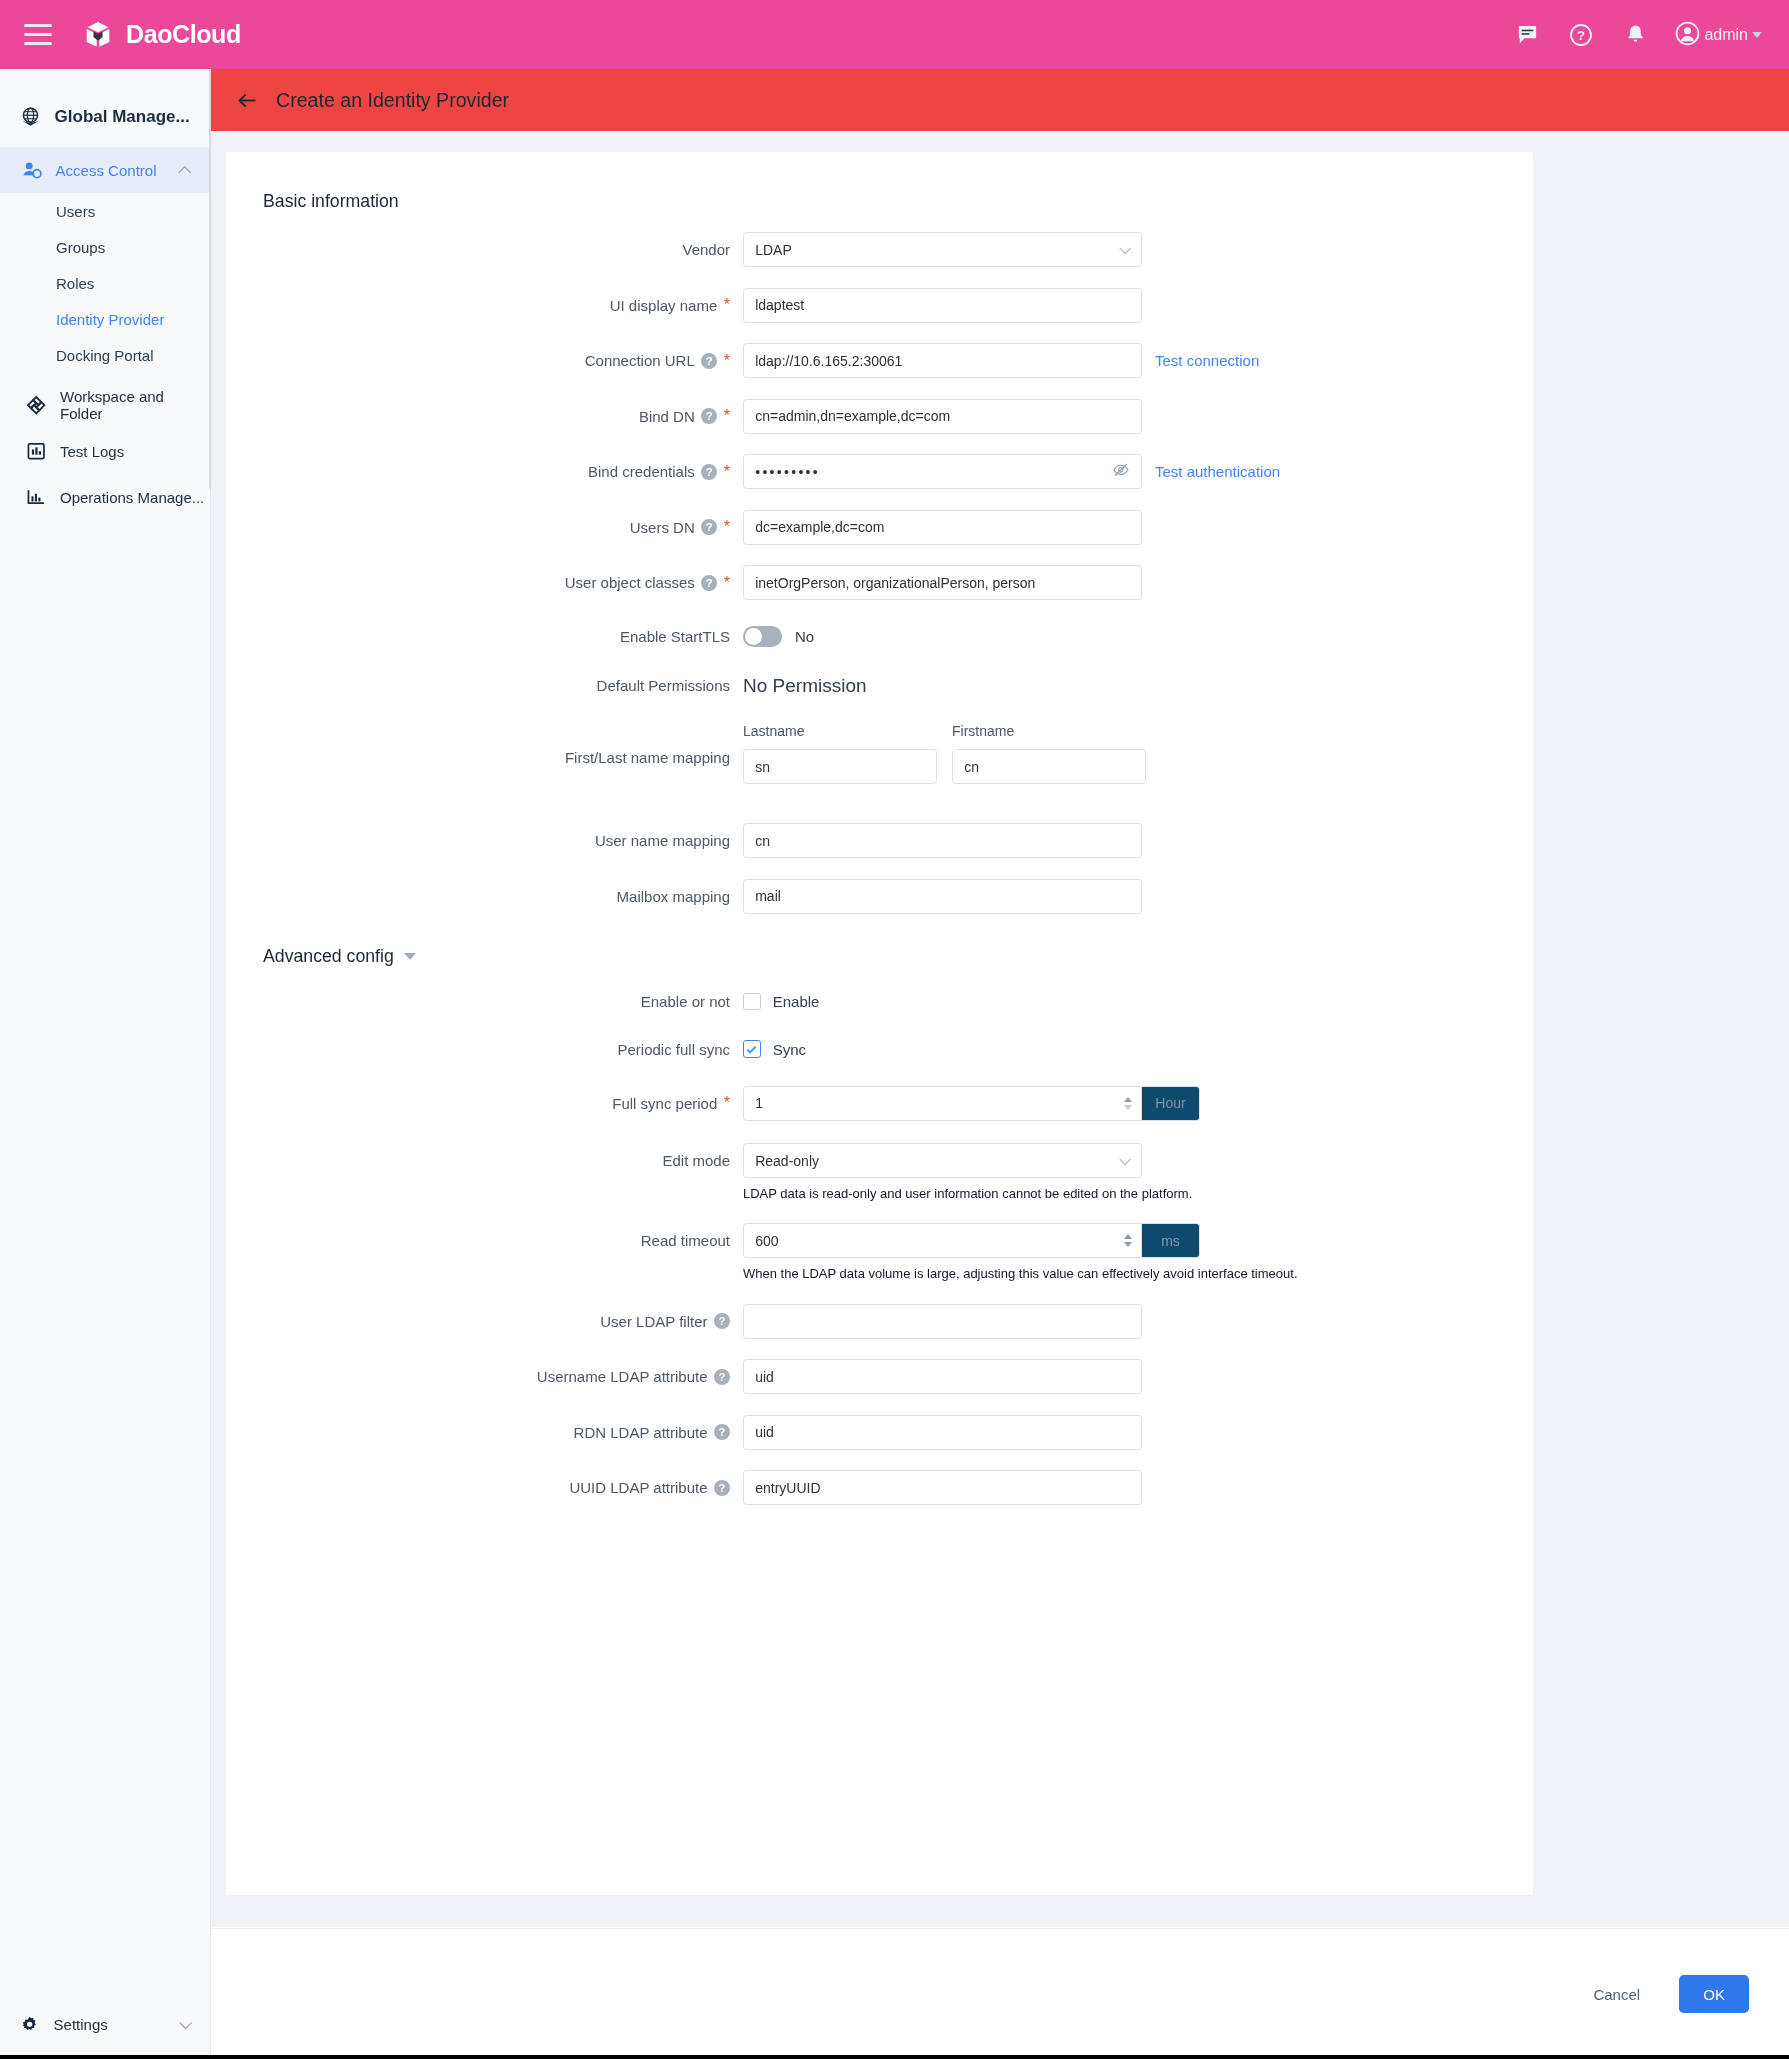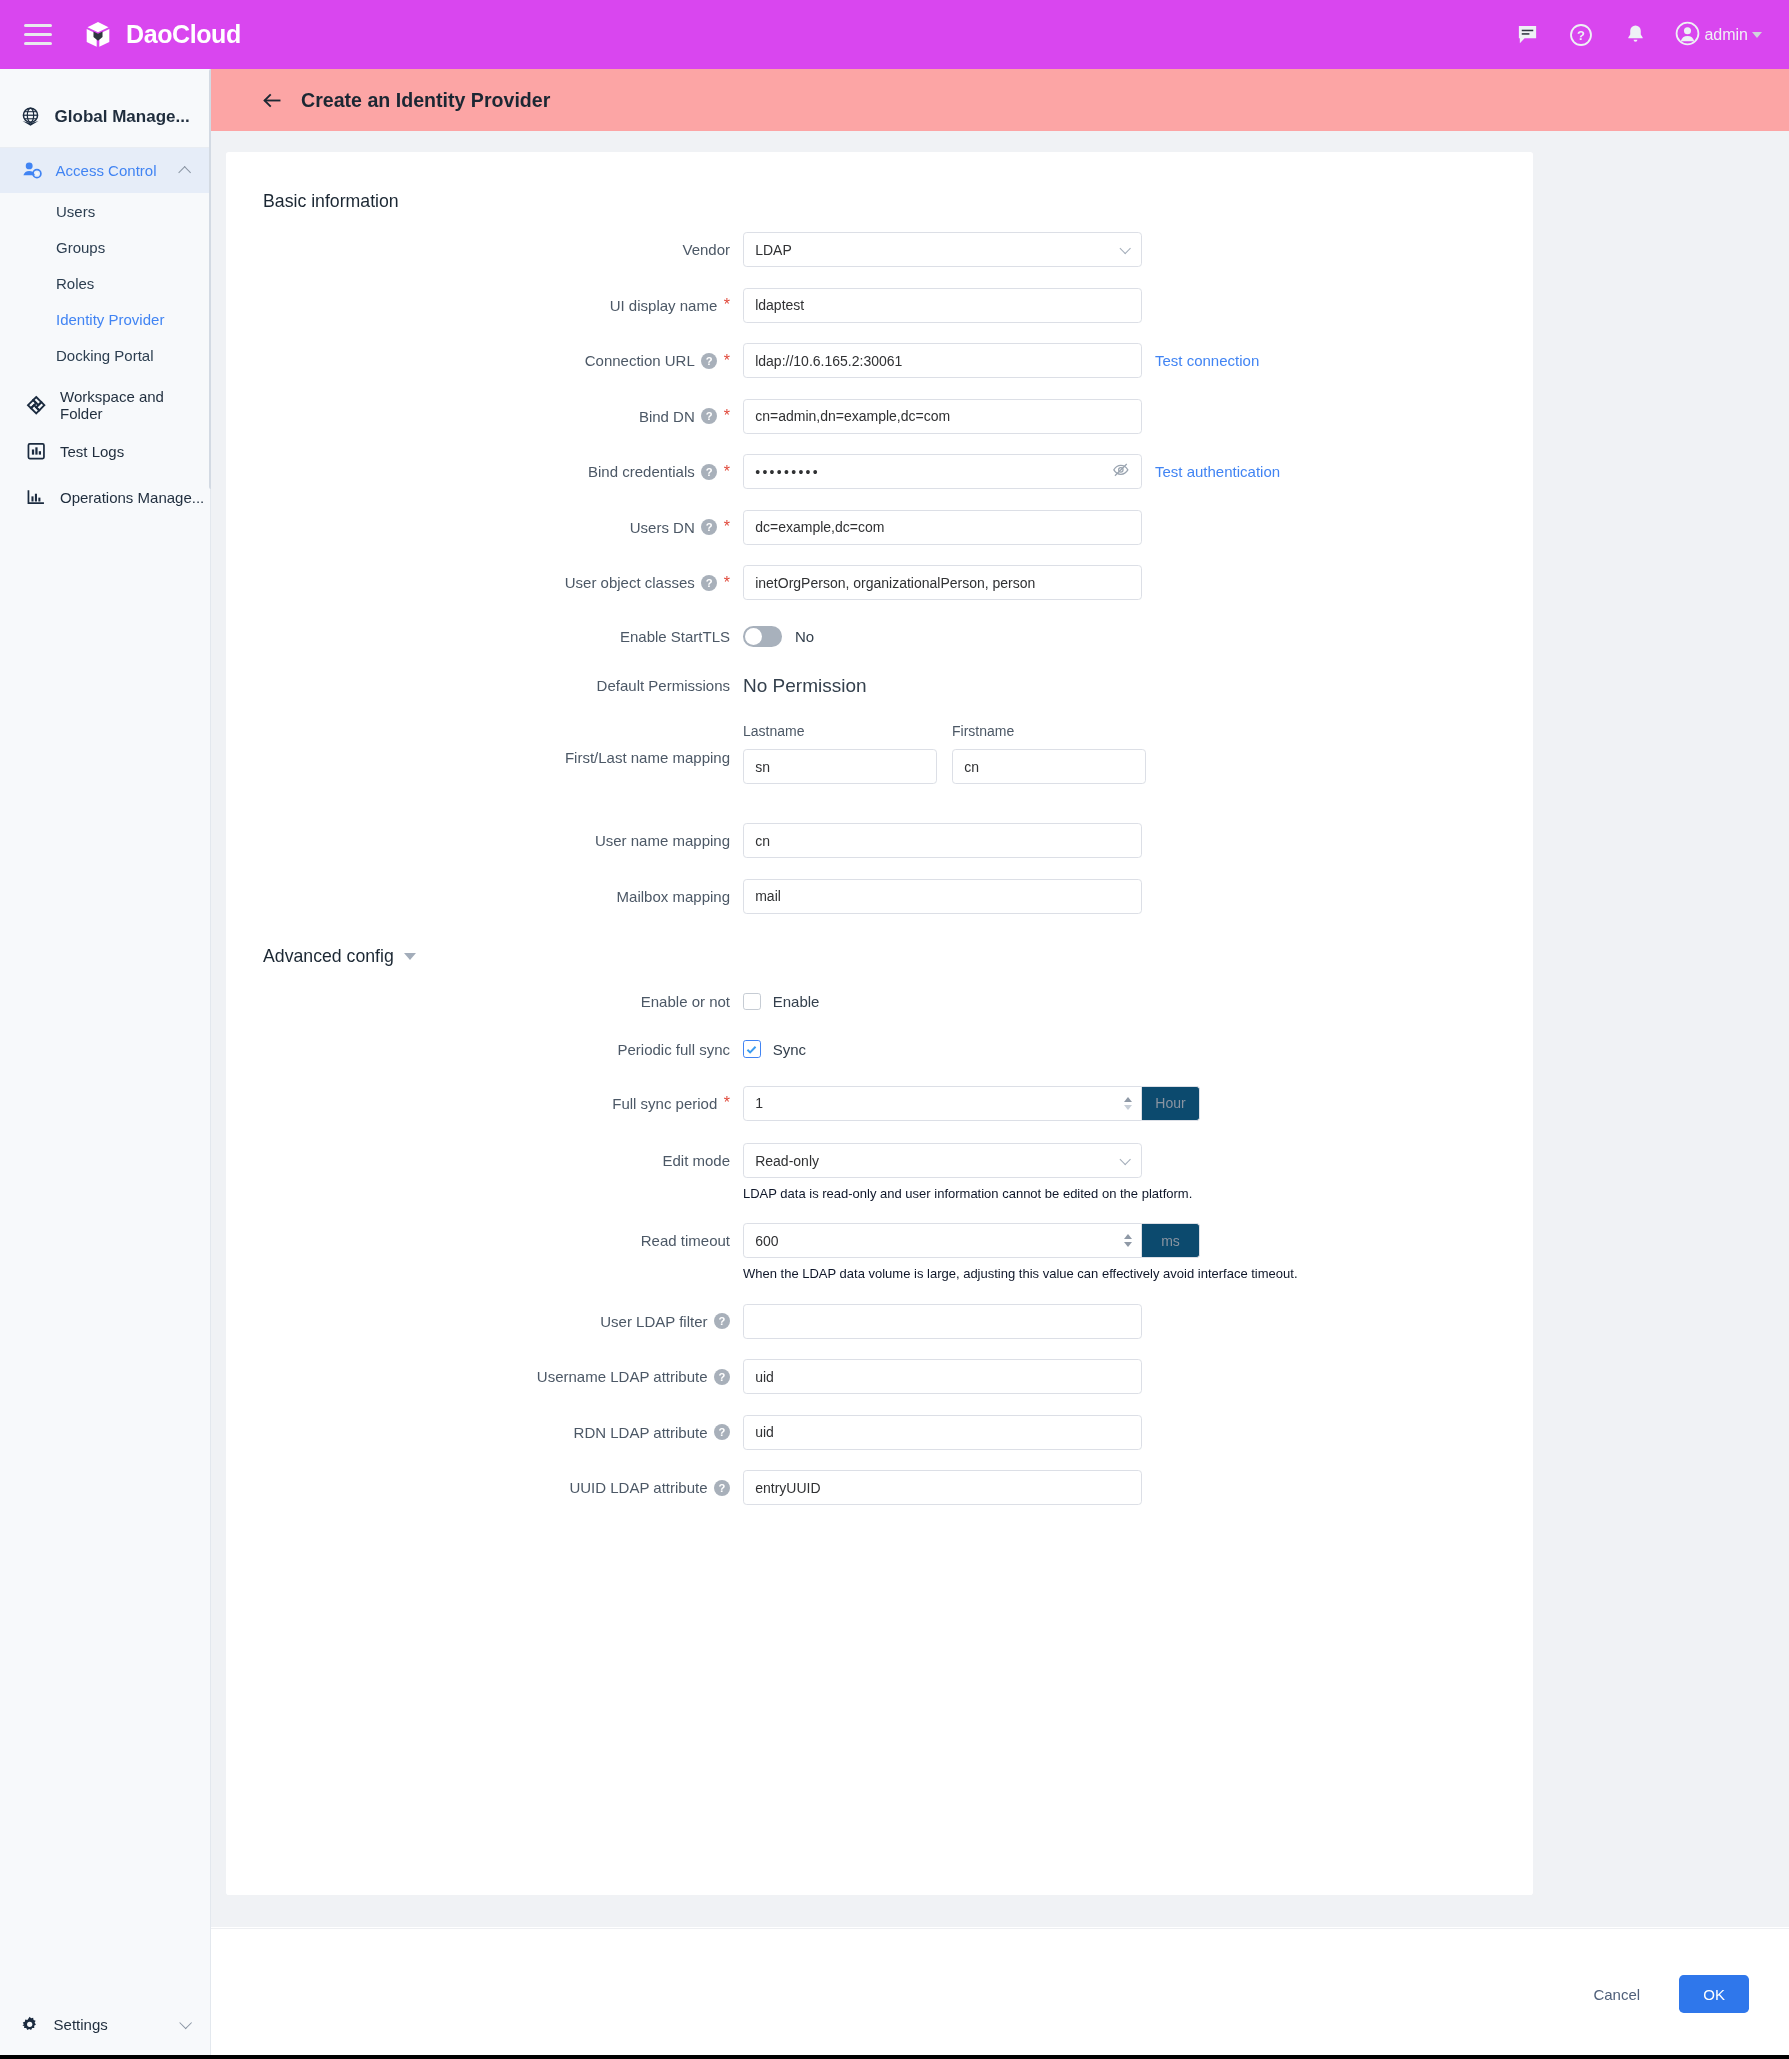--- a/index.html
+++ b/index.html
@@ -8,21 +8,21 @@
     width: 1790px; height: 2059px;
     font-family: "Liberation Sans", sans-serif;
     background: #ffffff;
     overflow: hidden;
   }
 
   
   .topbar {
     position: absolute; top: 0; left: 0;
     width: 1790px; height: 69px;
-    background: #d946ef;
+    background: #ec4899;
     display: flex; align-items: center;
     color: #fff;
   }
   .hamburger {
     margin-left: 24px; width: 28px; height: 20.5px;
     display: flex; flex-direction: column; justify-content: space-between;
     cursor: pointer;
   }
   .hamburger span { display: block; height: 2.3px; background: #e8eaed; border-radius: 1.9px; }
   .brand { display: flex; align-items: center; margin-left: 30px; gap: 12px; }
@@ -95,24 +95,23 @@
   
   .sb-scroll {
     position: absolute; top: 69px; left: 209px;
     width: 3.7px; height: 420px; background: #d3dae3; border-radius: 1.9px;
   }
 
   
   .page-header {
     position: absolute; top: 69px; left: 211px;
     width: 1579px; height: 62px;
-    background: #fca5a5;
+    background: #ef4444;
     display: flex; align-items: center; gap: 17px;
-    padding-left: 49px;
-    font-weight: bold;
+    padding-left: 24px;
   }
   .back-arrow { width: 24px; height: 24px; cursor: pointer; display:flex;align-items:center;justify-content:center;}
   .page-title { font-size: 19.6px; color: #1b2733; }
 
   
   .content-scroll {
     position: absolute; top: 131px; left: 211px;
     width: 1579px; height: 1796px;
     background: #f0f2f5;
     padding: 20.5px 0 0 0;

